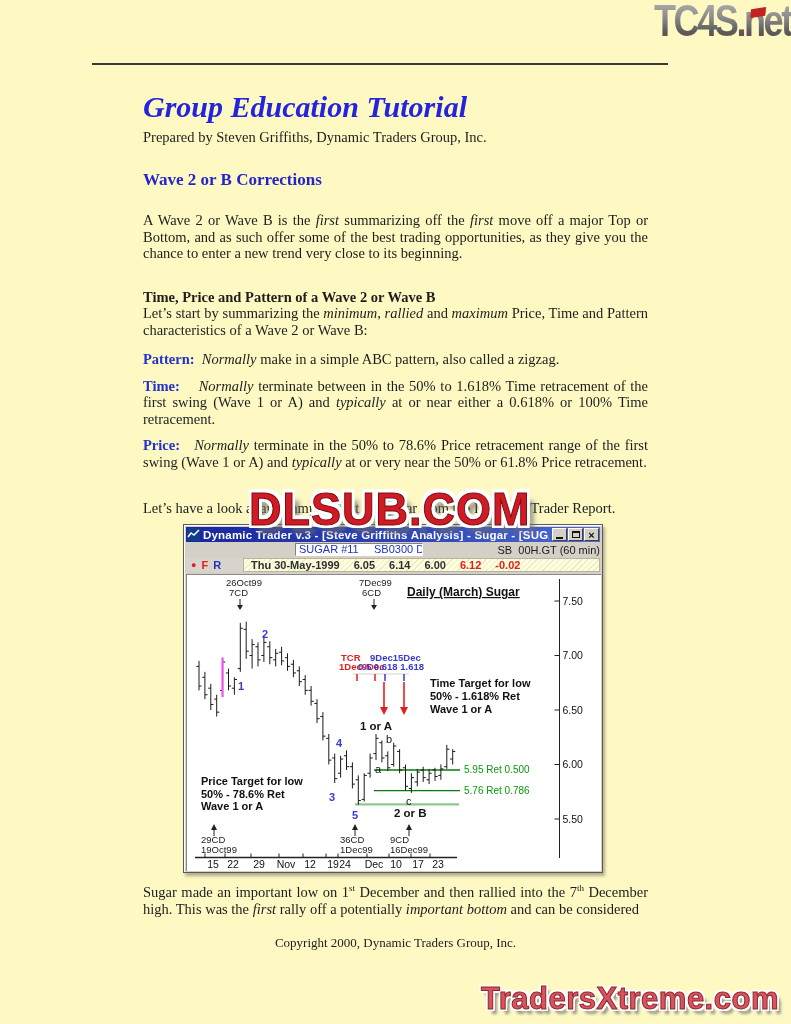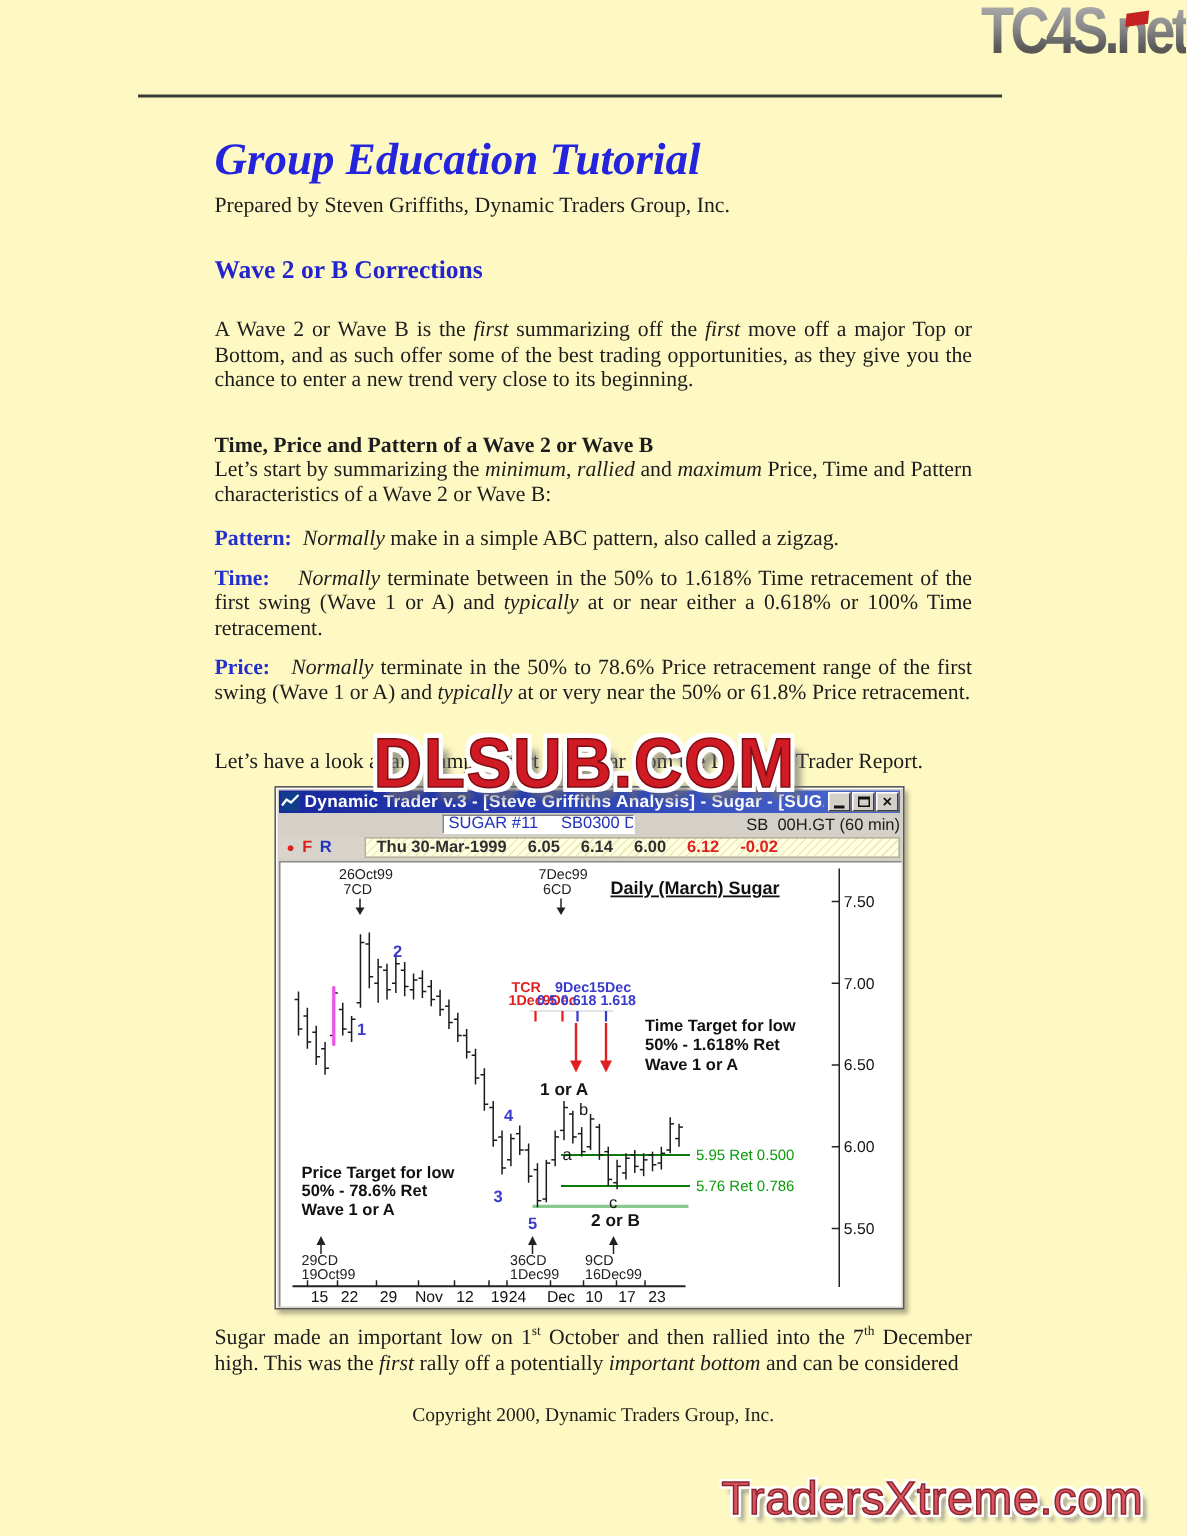--- a/index.html
+++ b/index.html
@@ -11,21 +11,21 @@
   .tc4s .gtxt{font-family:"Liberation Sans",sans-serif;font-weight:900;font-size:44px;letter-spacing:-3px;
         background:linear-gradient(180deg,#b3b3b3 8%,#8a8a8a 45%,#5c5c5c 72%,#5f443f 95%);
         -webkit-background-clip:text;background-clip:text;color:transparent;}
   .tc4s-red{position:absolute;left:118px;top:12px;width:18px;height:9px;background:#c42222;
         transform:skewX(-14deg) rotate(-7deg);}
   .watermark{position:absolute;left:249px;top:483px;z-index:9;font-family:"Liberation Sans",sans-serif;
         font-weight:900;font-size:45px;letter-spacing:1px;color:#d01b25;-webkit-text-stroke:1px #7d0d14;
         transform:scaleY(1.04);
         text-shadow:-3px -3px 0 #fff,3px -3px 0 #fff,-3px 3px 0 #fff,3px 3px 0 #fff,0 -3px 0 #fff,
                     0 3px 0 #fff,-3px 0 0 #fff,3px 0 0 #fff,7px 8px 5px rgba(110,110,110,.75);}
-  .txlogo{position:absolute;left:481px;top:981px;font-family:"Liberation Sans",sans-serif;font-weight:400;
+  .txlogo{position:absolute;left:481px;top:981px;font-family:"Liberation Sans",sans-serif;font-weight:700;
         font-size:31px;letter-spacing:0.5px;color:#d9545c;-webkit-text-stroke:1px #8c2630;
         text-shadow:-2px -2px 0 #fff,2px -2px 0 #fff,-2px 2px 0 #fff,2px 2px 0 #fff,0 2px 0 #fff,
                     0 -2px 0 #fff,4px 5px 3px rgba(120,120,120,.8);text-align:center;}
 
   
   .pg-header{position:absolute;left:143px;top:43px;width:505px;text-align:center;font-size:13px;color:#222;}
   .pg-rule{position:absolute;left:92px;top:63px;width:576px;border-top:2px solid #3a3a3a;}
 
   
   .doc{position:absolute;left:143px;top:90px;width:505px;font-size:14.5px;line-height:16.5px;
@@ -131,21 +131,21 @@
       <span class="syminfo">SB  00H.GT (60 min)</span>
       <span class="symfield">SUGAR #11     SB0300 D-D</span>
     </div>
     <div class="row3">
       <span class="qleft">
         <span class="dot">●</span>
         <span class="qf">F</span>
         <span class="qr">R</span>
       </span>
       <span class="qyellow">
-        <span class="qv">Thu 30-Mar-1999</span>
+        <span class="qv">Thu 30-May-1999</span>
         <span class="qv">6.05</span>
         <span class="qv">6.14</span>
         <span class="qv">6.00</span>
         <span class="qred">6.12</span>
         <span class="qred">-0.02</span>
       </span>
     </div>
     <div class="chartpanel">
       <svg id="chart-svg" viewBox="0 0 414 296">
           <line x1="168" y1="229.28500000000003" x2="272" y2="229.28500000000003" stroke="#8cc98c" stroke-width="2.2"></line>
@@ -367,17 +367,17 @@
           <text x="243" y="125" fill="#111" font-size="11" font-family="&quot;Liberation Sans&quot;, sans-serif" font-weight="bold">50% - 1.618% Ret</text>
           <text x="243" y="138" fill="#111" font-size="11" font-family="&quot;Liberation Sans&quot;, sans-serif" font-weight="bold">Wave 1 or A</text>
           <text x="14" y="210" fill="#111" font-size="11" font-family="&quot;Liberation Sans&quot;, sans-serif" font-weight="bold">Price Target for low</text>
           <text x="14" y="222.5" fill="#111" font-size="11" font-family="&quot;Liberation Sans&quot;, sans-serif" font-weight="bold">50% - 78.6% Ret</text>
           <text x="14" y="235" fill="#111" font-size="11" font-family="&quot;Liberation Sans&quot;, sans-serif" font-weight="bold">Wave 1 or A</text>
           <text x="220" y="21" fill="#111" font-size="12" font-family="&quot;Liberation Sans&quot;, sans-serif" font-weight="bold" text-decoration="underline">Daily (March) Sugar</text>
         </svg>
     </div>
   </div>
 
-  <p class="bottompara"><span>Sugar made an important low on 1</span><span class="s-sup">st</span><span> October and then rallied into the 7</span><span class="s-sup">th</span><span> December high. This was the </span><span class="s-i">first</span><span> rally off a potentially </span><span class="s-i">important bottom</span><span> and can be considered</span></p>
+  <p class="bottompara"><span>Sugar made an important low on 1</span><span class="s-sup">st</span><span> December and then rallied into the 7</span><span class="s-sup">th</span><span> December high. This was the </span><span class="s-i">first</span><span> rally off a potentially </span><span class="s-i">important bottom</span><span> and can be considered</span></p>
   <p class="pg-footer">Copyright 2000, Dynamic Traders Group, Inc.</p>
 
   <div class="txlogo">TradersXtreme.com</div>
 </div>
 
 </body></html>

